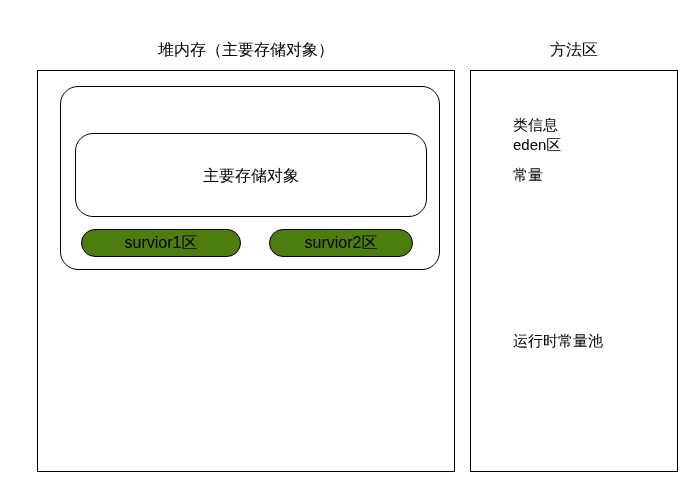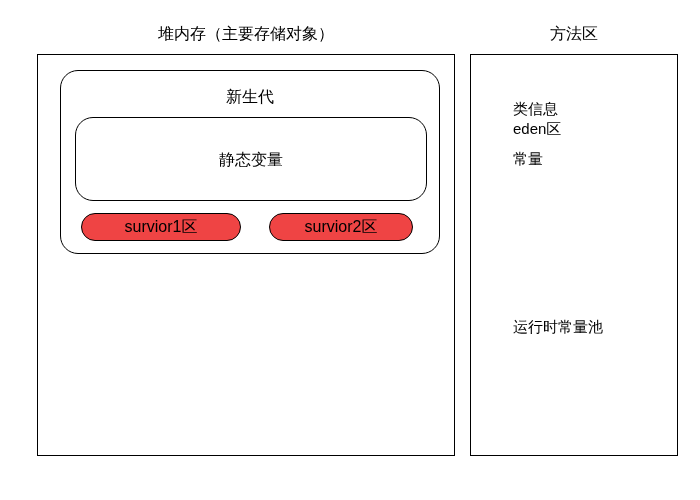--- a/index.html
+++ b/index.html
@@ -10,21 +10,21 @@
     width: 700px;
     height: 500px;
     background: #ffffff;
     font-family: "Liberation Sans", "DejaVu Sans", sans-serif;
     color: #000000;
     overflow: hidden;
     position: relative;
   }
   .stage {
     position: absolute;
-    left: 0; top: 0;
+    left: 0; top: 16px;
     width: 700px;
     height: 380px;
   }
   .abs { position: absolute; }
 
   
   .caption {
     font-size: 16px;
     line-height: 20px;
     color: #000;
@@ -43,21 +43,21 @@
   .region {
     border: 1.4px solid #000000;
     background: #ffffff;
     box-sizing: border-box;
     border-radius: 18px;
   }
 
   
   .pill {
     border: 1.4px solid #000000;
-    background: #ef4444;
+    background: #4d7c0f;
     box-sizing: border-box;
     border-radius: 999px;
     display: flex;
     align-items: center;
     justify-content: center;
   }
 
   .region-label {
     font-size: 16px;
     line-height: 20px;
@@ -90,24 +90,23 @@
 <div class="stage">
 
   <div class="abs caption" style="left:37px; top:24px; width:418px;">堆内存（主要存储对象）</div>
 
   <div class="abs caption" style="left:470px; top:24px; width:208px;text-align:center;">方法区</div>
 
   <div class="abs panel" style="left:37px; top:54px; width:418px; height:402px;">
 
     <div class="abs region" style="left:22px; top:15px; width:380px; height:184px;">
 
-      <div class="centered-label region-label" style="top:16px;">新生代</div>
 
       <div class="abs region" style="left:14px; top:46px; width:352px; height:84px;">
-        <div class="centered-label region-label" style="top:32px;">静态变量</div>
+        <div class="centered-label region-label" style="top:32px;">主要存储对象</div>
       </div>
 
       <div class="abs pill" style="left:20px; top:142px; width:160px; height:28px;">
         <span class="pill-label">survior1区</span>
       </div>
 
       <div class="abs pill" style="left:208px; top:142px; width:144px; height:28px;">
         <span class="pill-label">survior2区</span>
       </div>
     </div>
@@ -115,16 +114,16 @@
   </div>
 
   <div class="abs panel" style="left:470px; top:54px; width:208px; height:402px;">
 
     <div class="abs method-line" style="left:42px; top:34px;margin-top:10px;">类信息</div>
 
     <div class="abs method-line" style="left:42px; top:64px;">eden区</div>
 
     <div class="abs method-line" style="left:42px; top:94px;text-align:right;">常量</div>
 
-    <div class="abs method-line" style="left:42px; top:262px;">运行时常量池</div>
+    <div class="abs method-line" style="left:42px; top:262px;font-family:Liberation Mono, monospace;">运行时常量池</div>
   </div>
 
 </div>
 
 </body></html>

